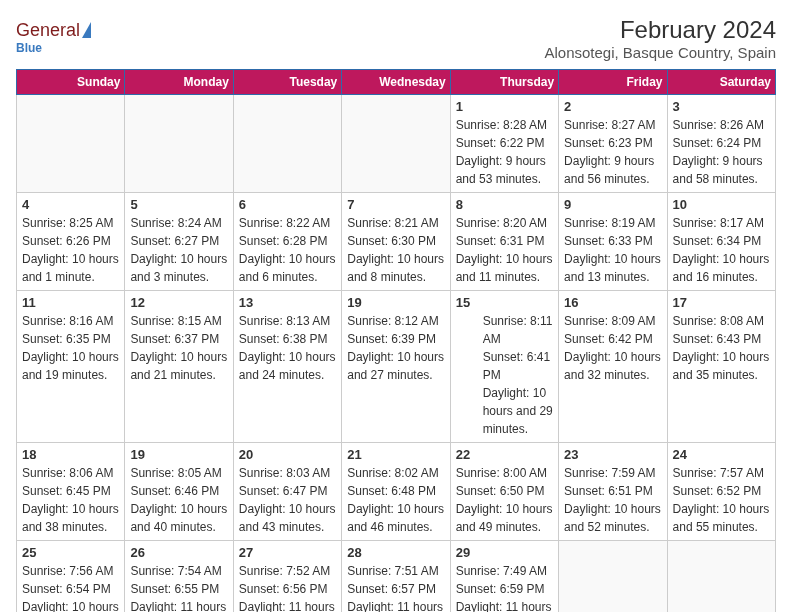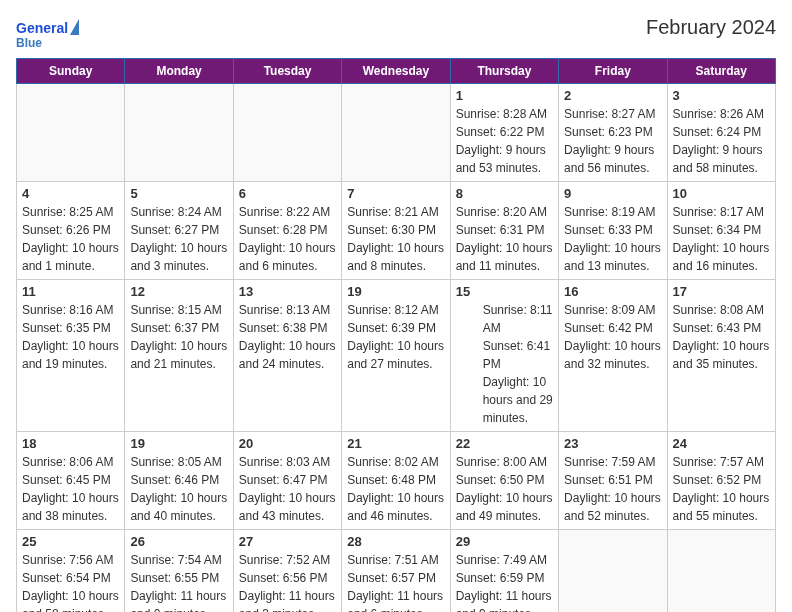--- a/index.html
+++ b/index.html
@@ -16,57 +16,57 @@
       align-items: flex-start;
       margin-bottom: 8px;
     }
     .logo {
       display: flex;
       flex-direction: column;
       align-items: flex-start;
       margin-top: 4px;
     }
     .logo-general {
-      font-size: 14px;
-      font-weight: bold;
-      color: #1d4ed8;
+      font-size: 18px;
+      font-weight: normal;
+      color: #7f1d1d;
     }
     .logo-blue {
       font-size: 12px;
       font-weight: bold;
       color: #3a7abf;
     }
     .logo-row {
       display: flex;
       align-items: center;
     }
     .title-area {
       text-align: right;
     }
     .month-title {
-      font-size: 20px;
+      font-size: 24px;
       font-weight: normal;
       color: #333;
     }
     .location-title {
       font-size: 15px;
       color: #555;
     }
     table {
       width: 100%;
       border-collapse: collapse;
       table-layout: fixed;
     }
     thead tr th {
-      background-color: #701a75;
+      background-color: #be185d;
       color: #fff;
       font-size: 12px;
       font-weight: bold;
       padding: 5px 4px;
-      text-align: center;
+      text-align: right;
       border: 1px solid #2e6aaa;
     }
     tbody tr td {
       vertical-align: top;
       border: 1px solid #ccc;
       padding: 4px 5px;
       font-size: 10.5px;
       color: #333;
       min-height: 80px;
       height: 88px;
@@ -92,20 +92,21 @@
 <div class="header-area">
   <div class="logo">
     <div class="logo-row">
       <span class="logo-general">General</span>
       <span style="display:inline-block;width:0;height:0;border-left:9px solid transparent;border-bottom:16px solid #3a7abf;margin-left:2px;margin-top:-2px;"></span>
     </div>
     <span class="logo-blue">Blue</span>
   </div>
   <div class="title-area">
     <div class="month-title">February 2024</div>
+    <div class="location-title">Alonsotegi, Basque Country, Spain</div>
   </div>
 </div>
 
 <table>
   <thead>
     <tr id="header-row">
     <th>Sunday</th>
         <th>Monday</th>
         <th>Tuesday</th>
         <th>Wednesday</th>

